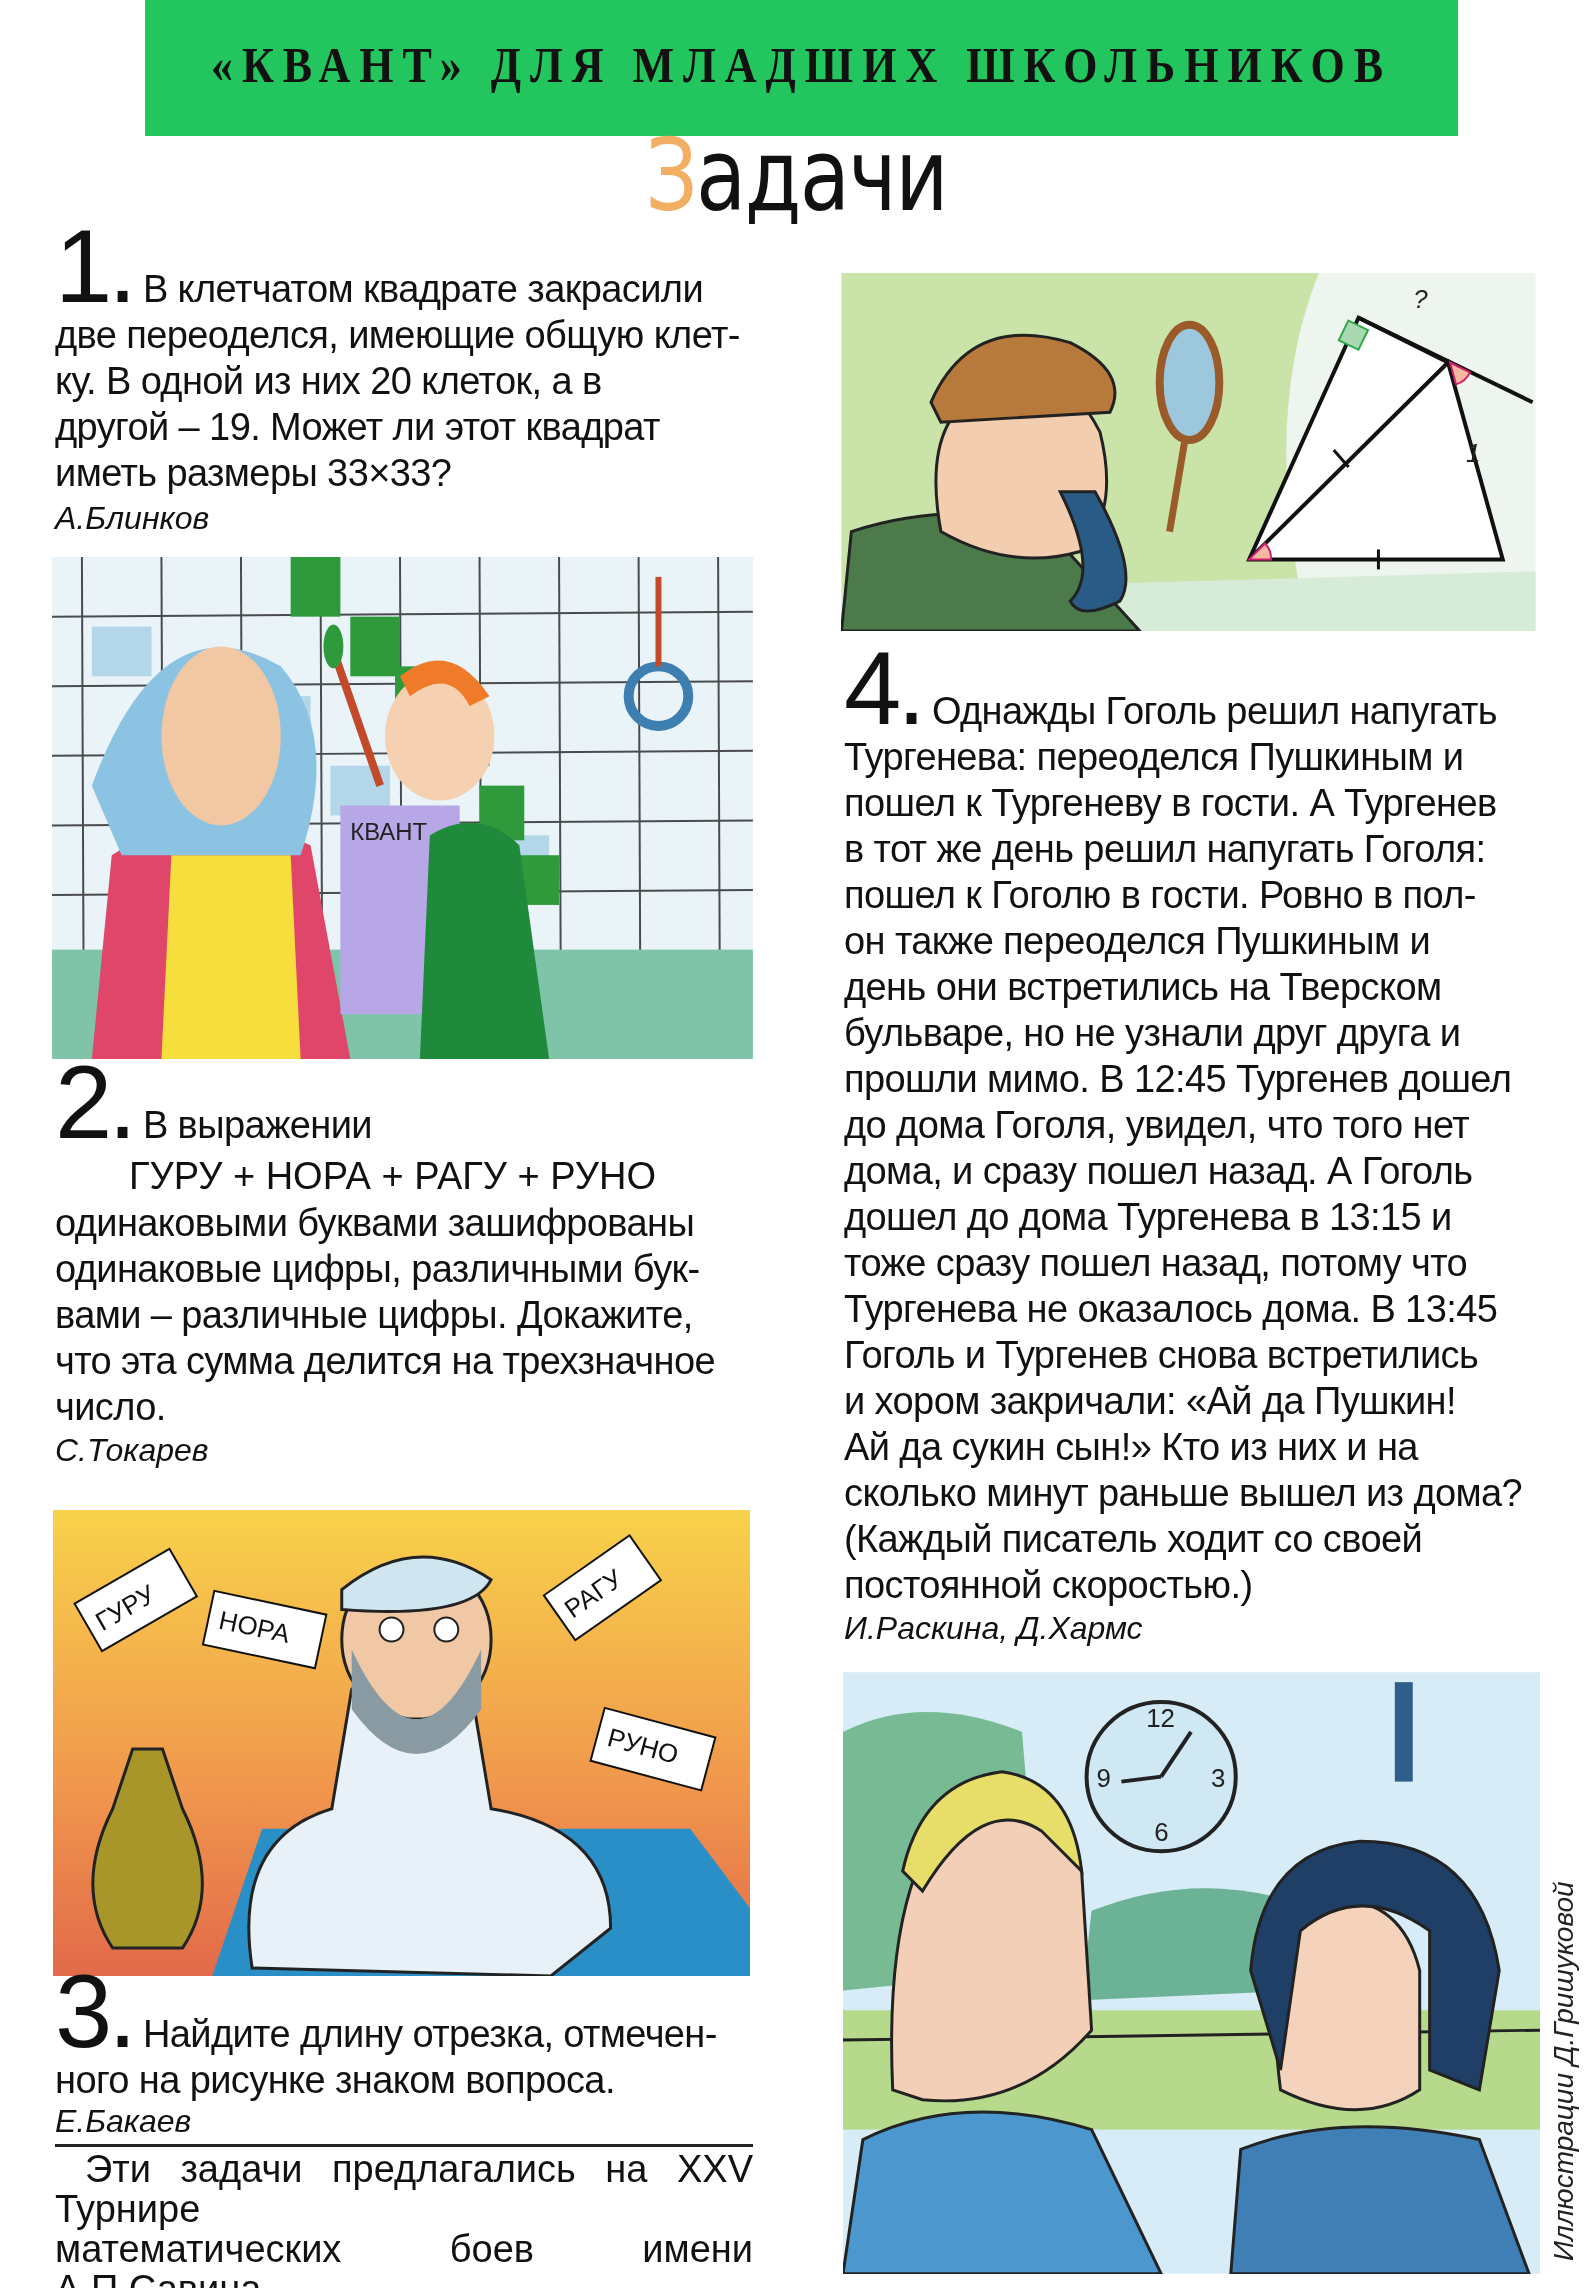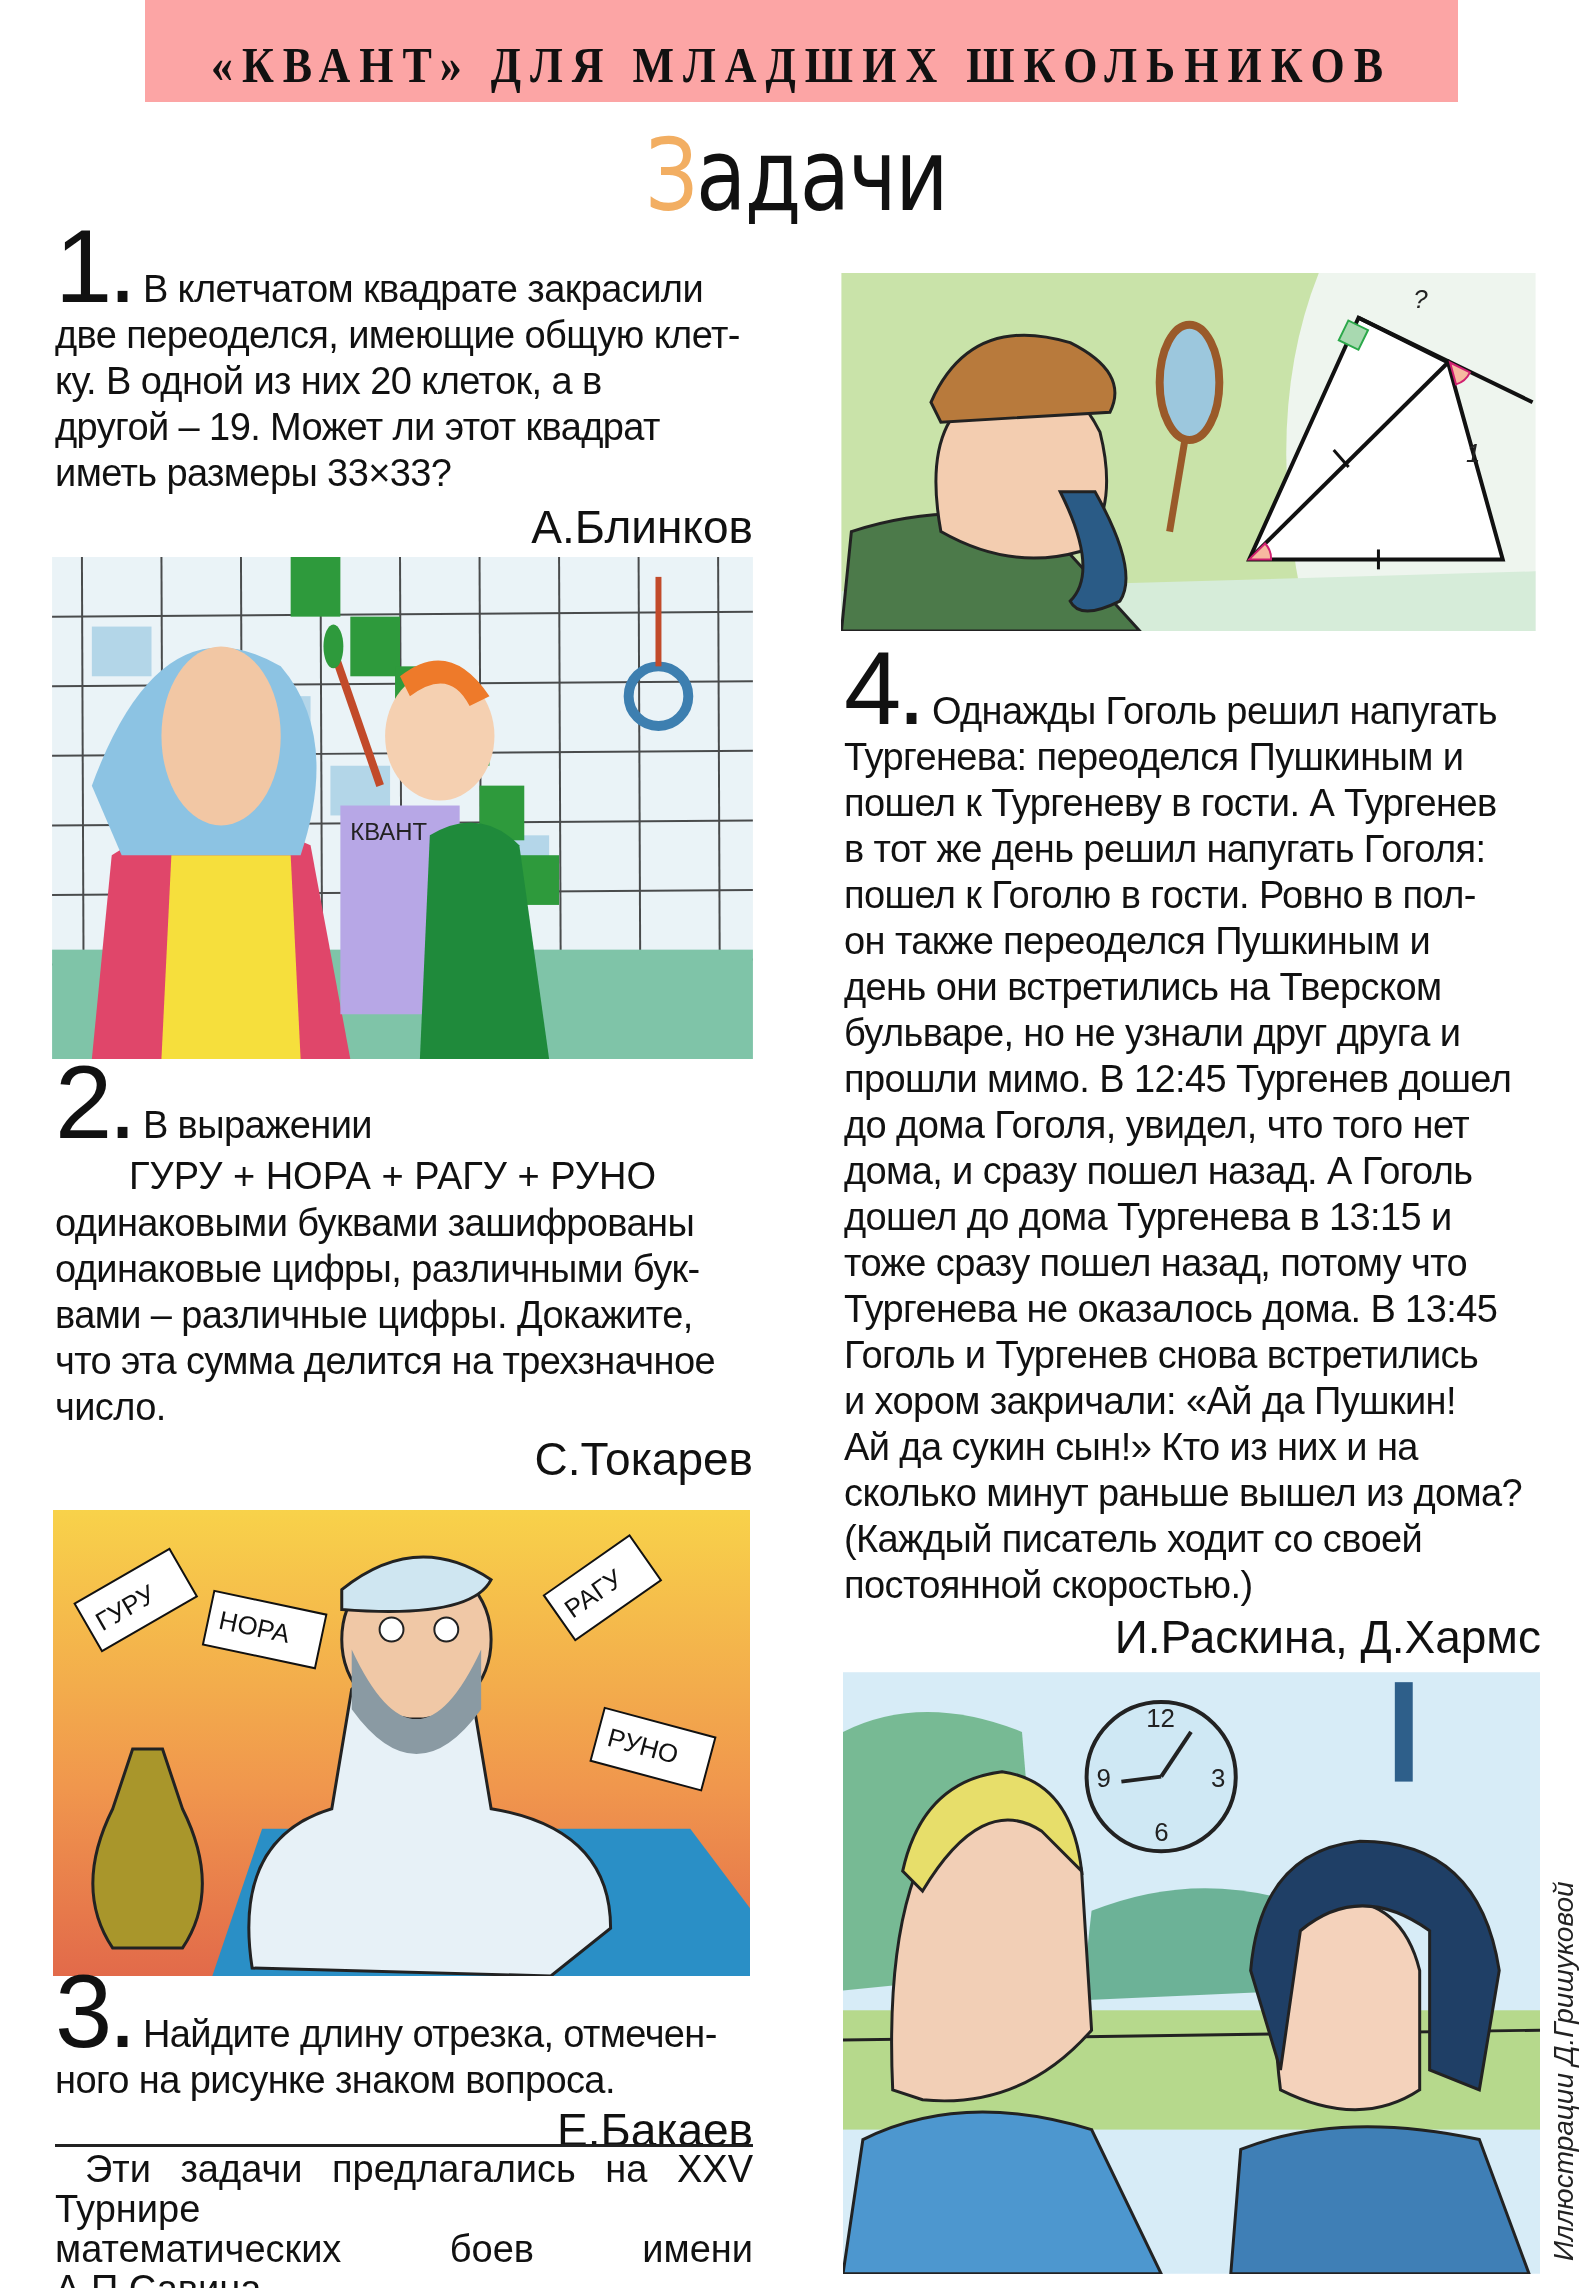--- a/index.html
+++ b/index.html
@@ -1,33 +1,33 @@
 <!DOCTYPE html>
 <html><head>
 <meta charset="utf-8">
 <style>
   html, body { margin: 0; padding: 0; background: #ffffff; }
   body { width: 1592px; height: 2289px; position: relative; overflow: hidden;
          font-family: "Liberation Sans Narrow", "Liberation Sans", "DejaVu Sans", sans-serif; color: #111; }
   .abs { position: absolute; }
 
-  .banner { left: 145px; top: 0; width: 1313px; height: 102px; background: #fca5a5; }
+  .banner { left: 145px; top: 0; width: 1313px; height: 136px; background: #22c55e; }
   .banner-text { position: absolute; left: 0; right: 0; top: 40px; text-align: center;
     font-family: "Liberation Serif", "DejaVu Serif", serif; font-weight: bold; font-size: 44px;
     letter-spacing: 9px; color: #111; transform: scaleY(1.15); }
 
   .title { left: 0; width: 1592px; top: 117px; text-align: center; font-size: 100px;
     font-family: "DejaVu Sans", sans-serif; font-weight: normal; letter-spacing: -2px;
     transform: scaleX(0.82); transform-origin: 50% 0; }
   .title .accent { color: #F2AE62; }
 
   .col-text { font-size: 38px; line-height: 46px; text-align: justify; letter-spacing: -0.6px;
     transform-origin: 0 0; }
   .big-num { font-size: 103px; line-height: 80px; font-weight: normal; letter-spacing: -4px; }
-  .author { font-size: 46px; text-align: right; }
+  .author { font-style: italic; font-size: 32px; }
 
   .illus { overflow: hidden; }
   .footnote { font-size: 38px; line-height: 40px; text-align: justify; }
   .divider { left: 55px; top: 2144px; width: 698px; height: 3px; background: #222; }
 
   .credit { font-style: italic; font-size: 28px; white-space: nowrap;
     transform: rotate(-90deg); transform-origin: 0 0; color: #222; }
 </style>
 </head>
 <body>

